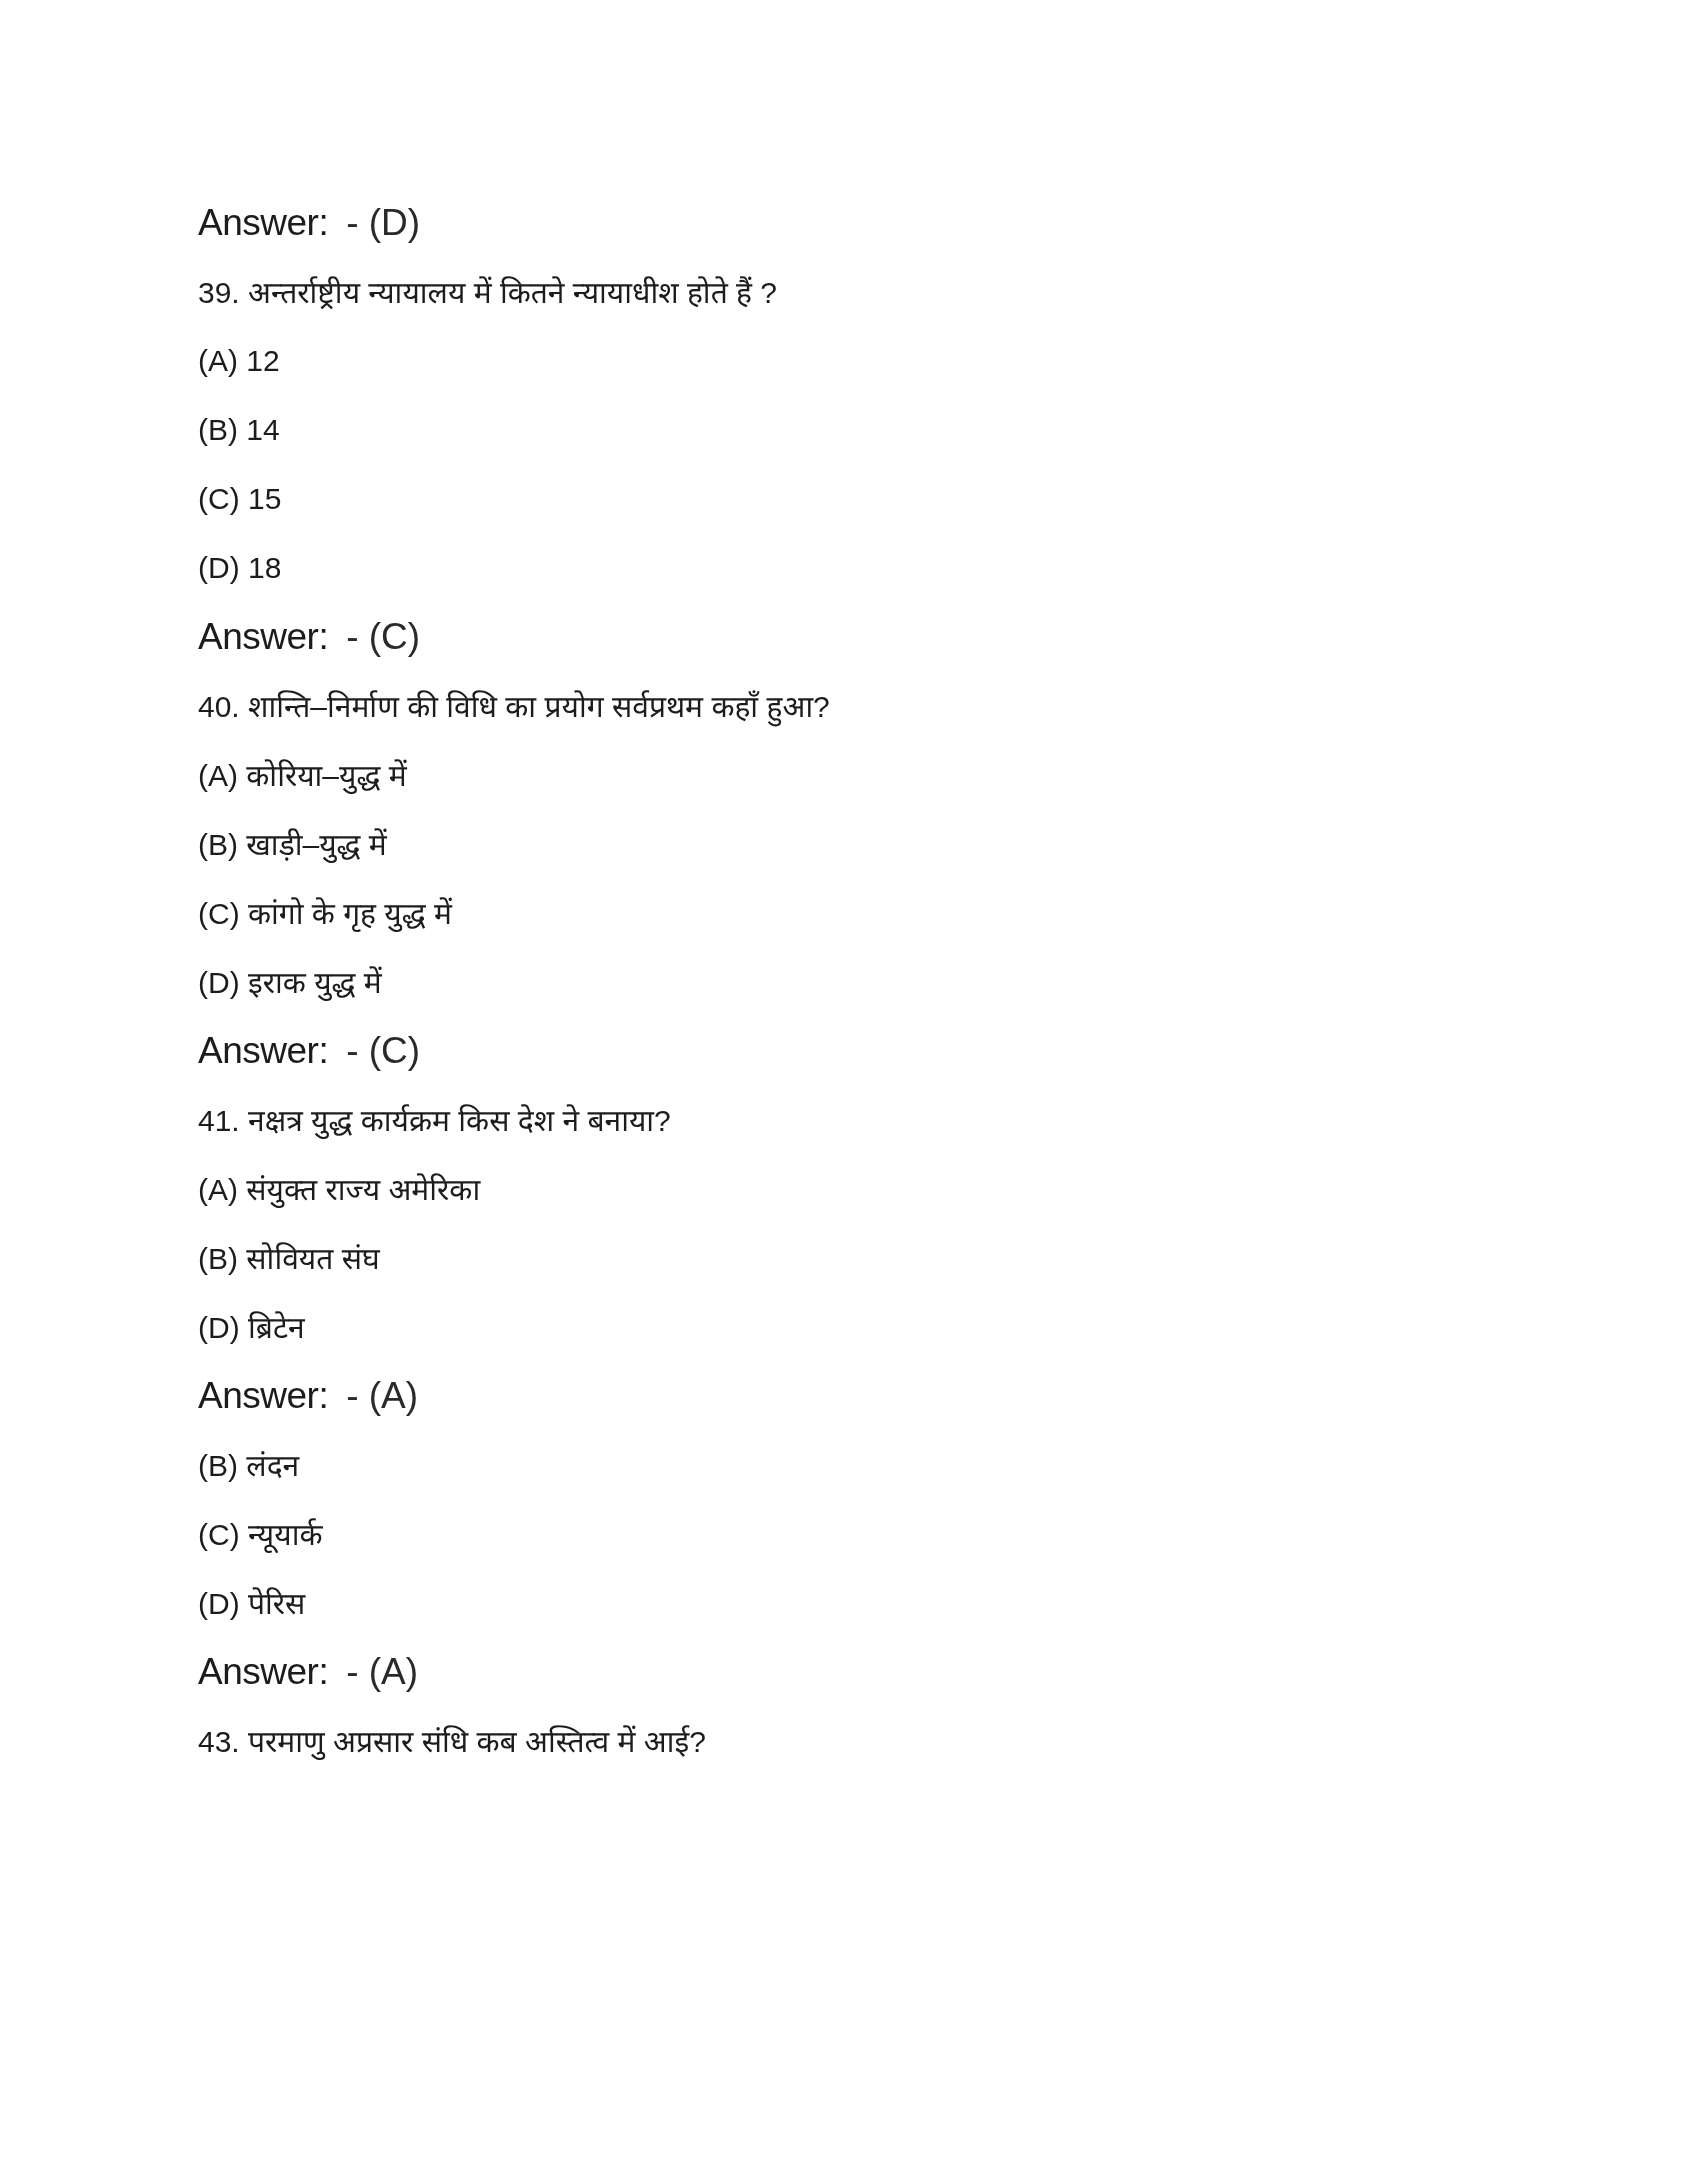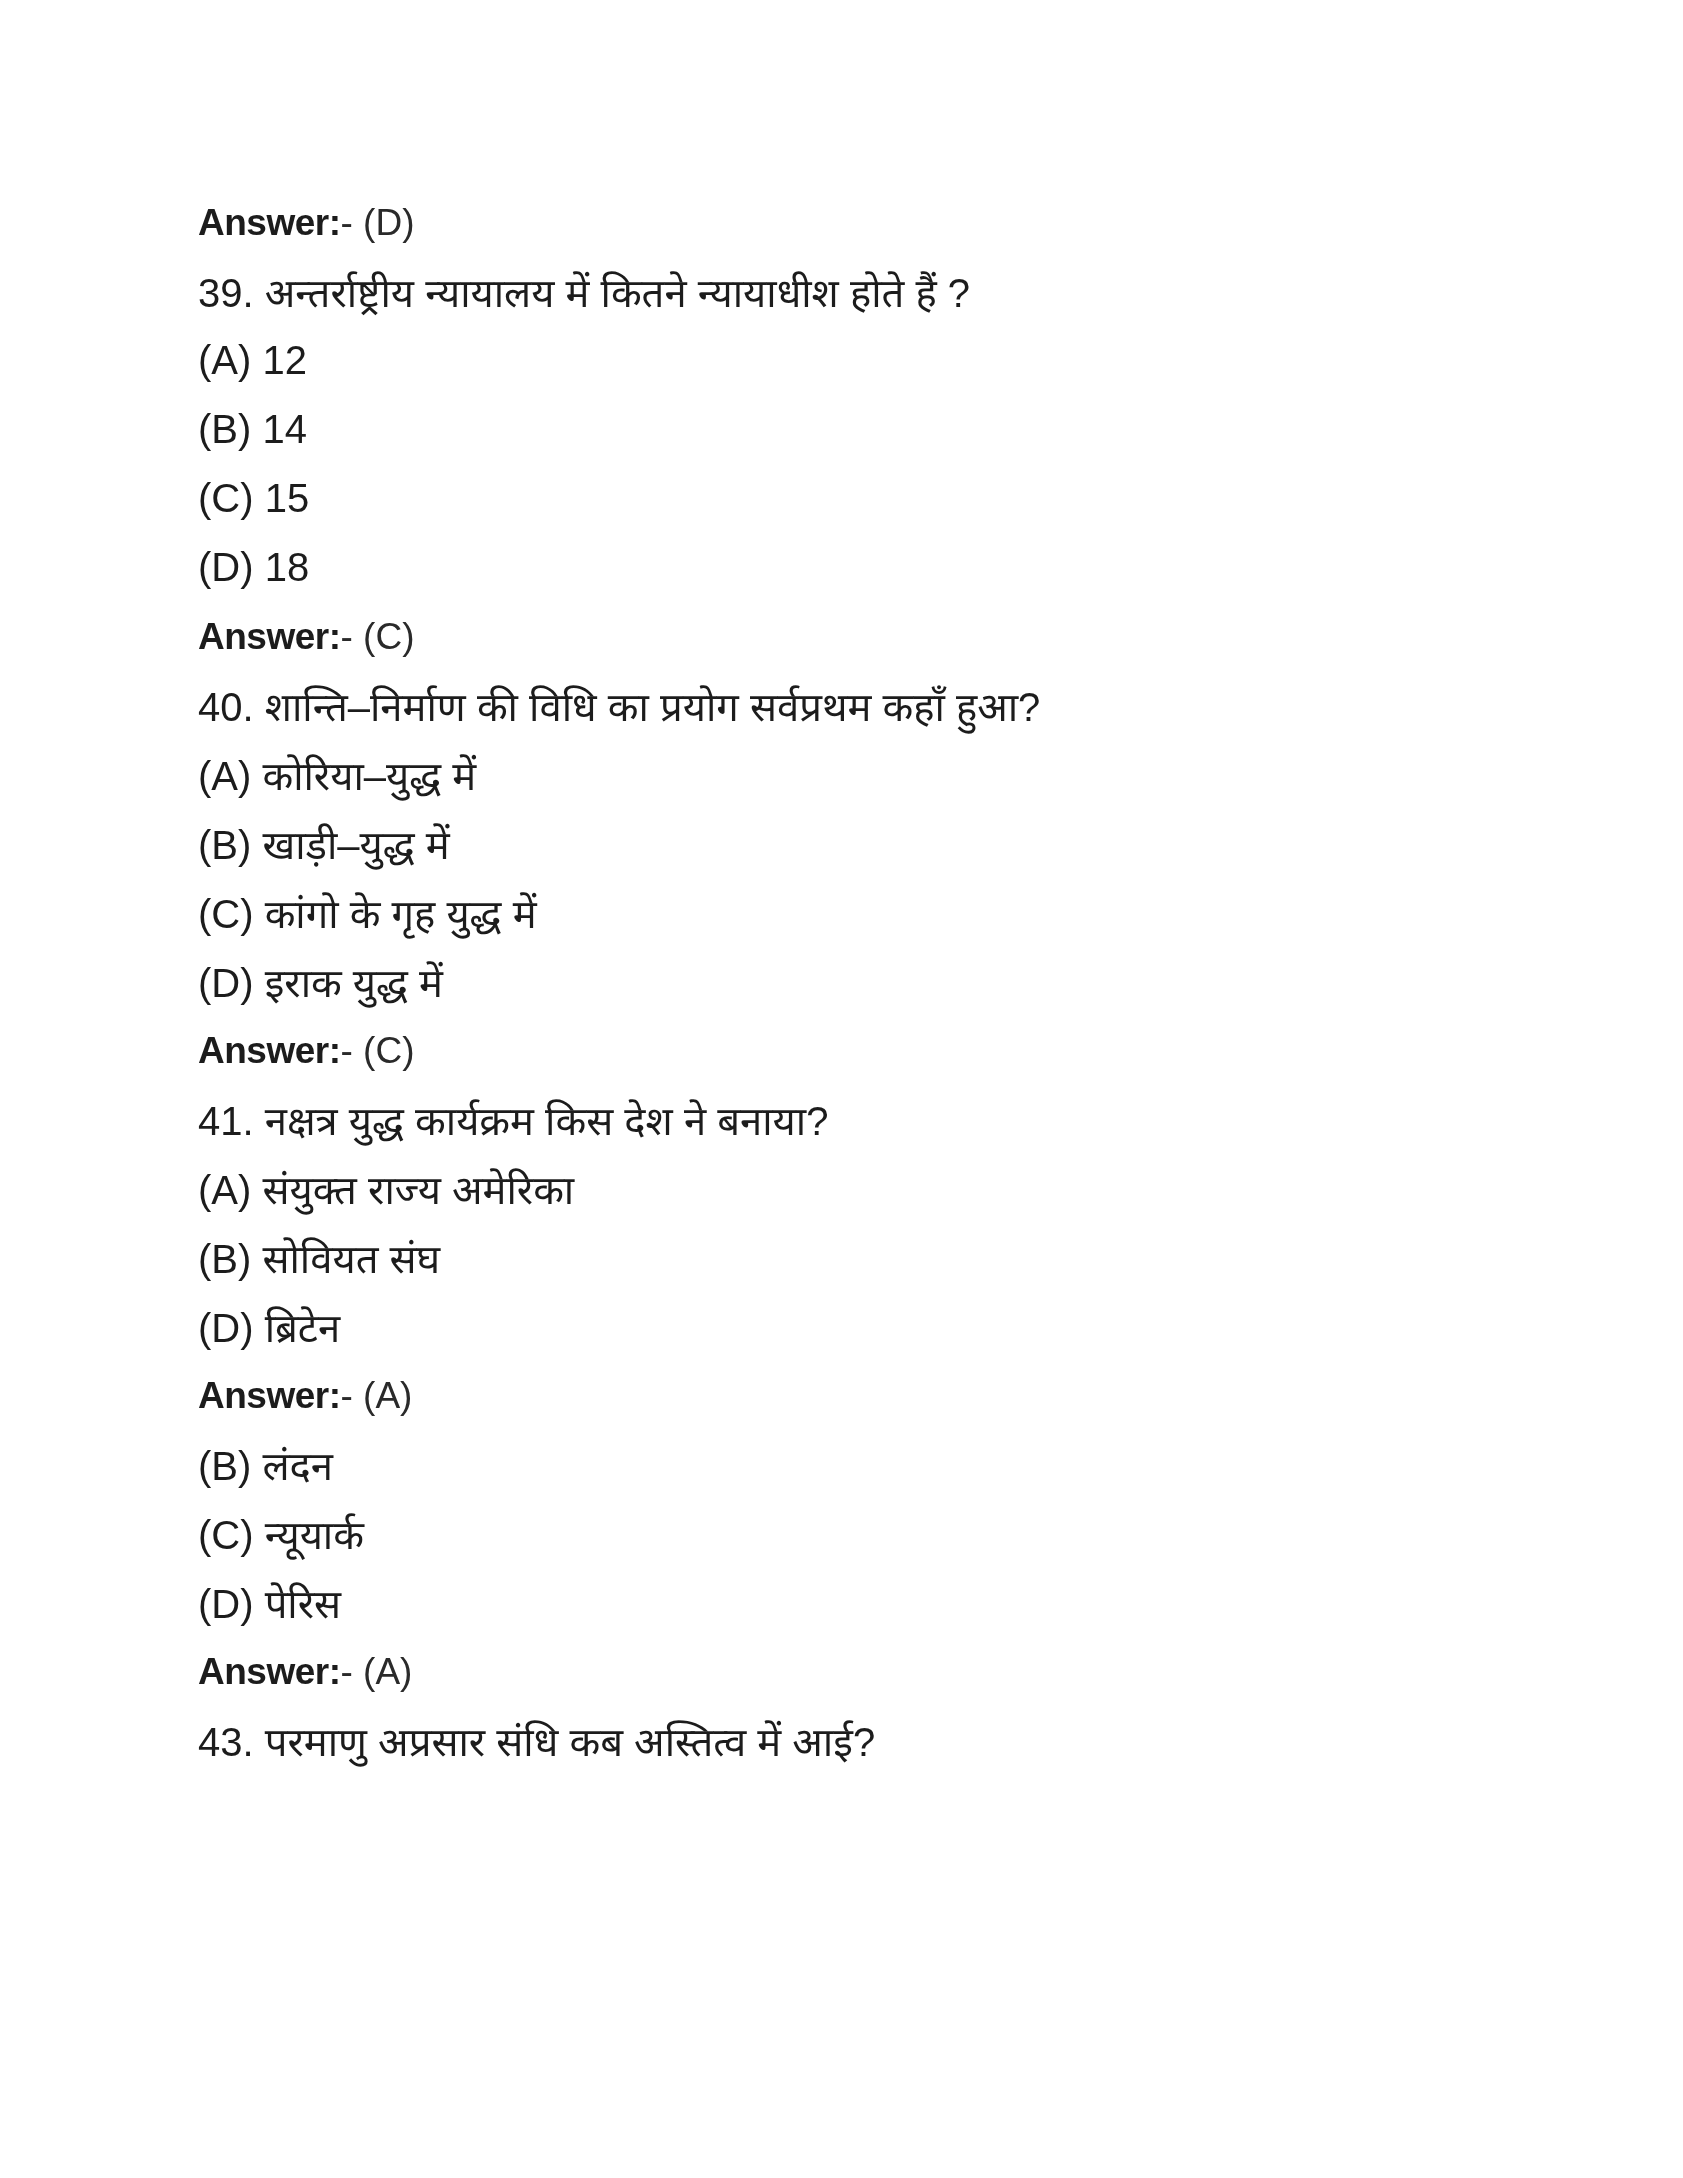--- a/index.html
+++ b/index.html
@@ -18,32 +18,32 @@
   .doc {
     position: absolute;
     left: 198px;
     top: 188px;
     width: 1406px;
   }
   .line {
     height: 69px;
     display: flex;
     align-items: center;
-    font-size: 40px;
+    font-size: 30px;
     color: #1c1c1c;
     white-space: nowrap;
     letter-spacing: 0px;
   }
   .line.answer {
     font-size: 37px;
   }
   .line.answer strong {
-    font-weight: 700;
+    font-weight: 400;
     letter-spacing: -0.5px;
-    margin-right: 0;
+    margin-right: 18px;
   }
   .line.answer .ans-val {
     font-weight: 400;
     color: #2a2a2a;
   }
   .line.question, .line.option {
     font-weight: 400;
   }
 </style>
 </head>

